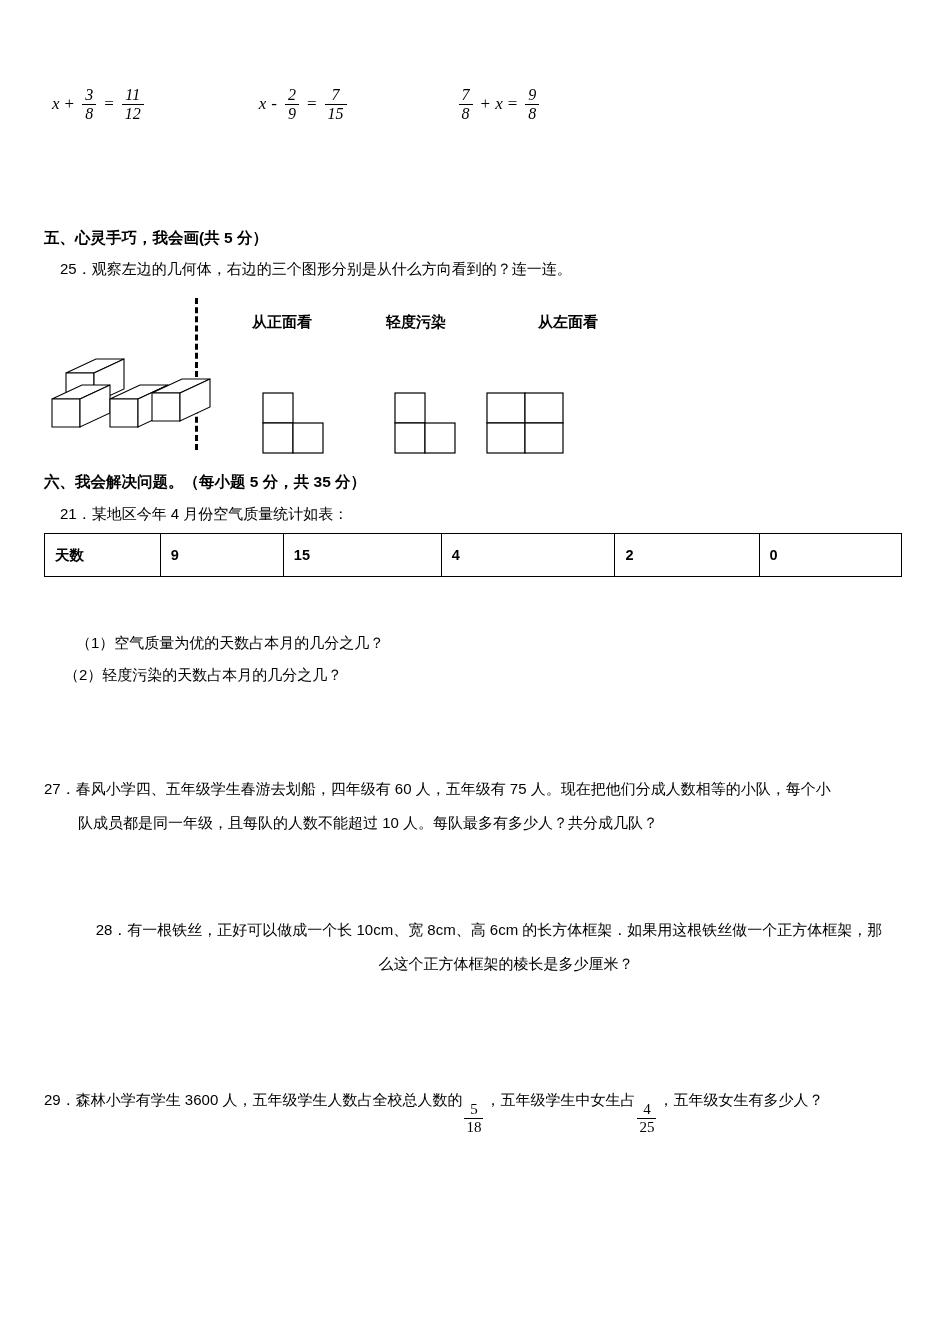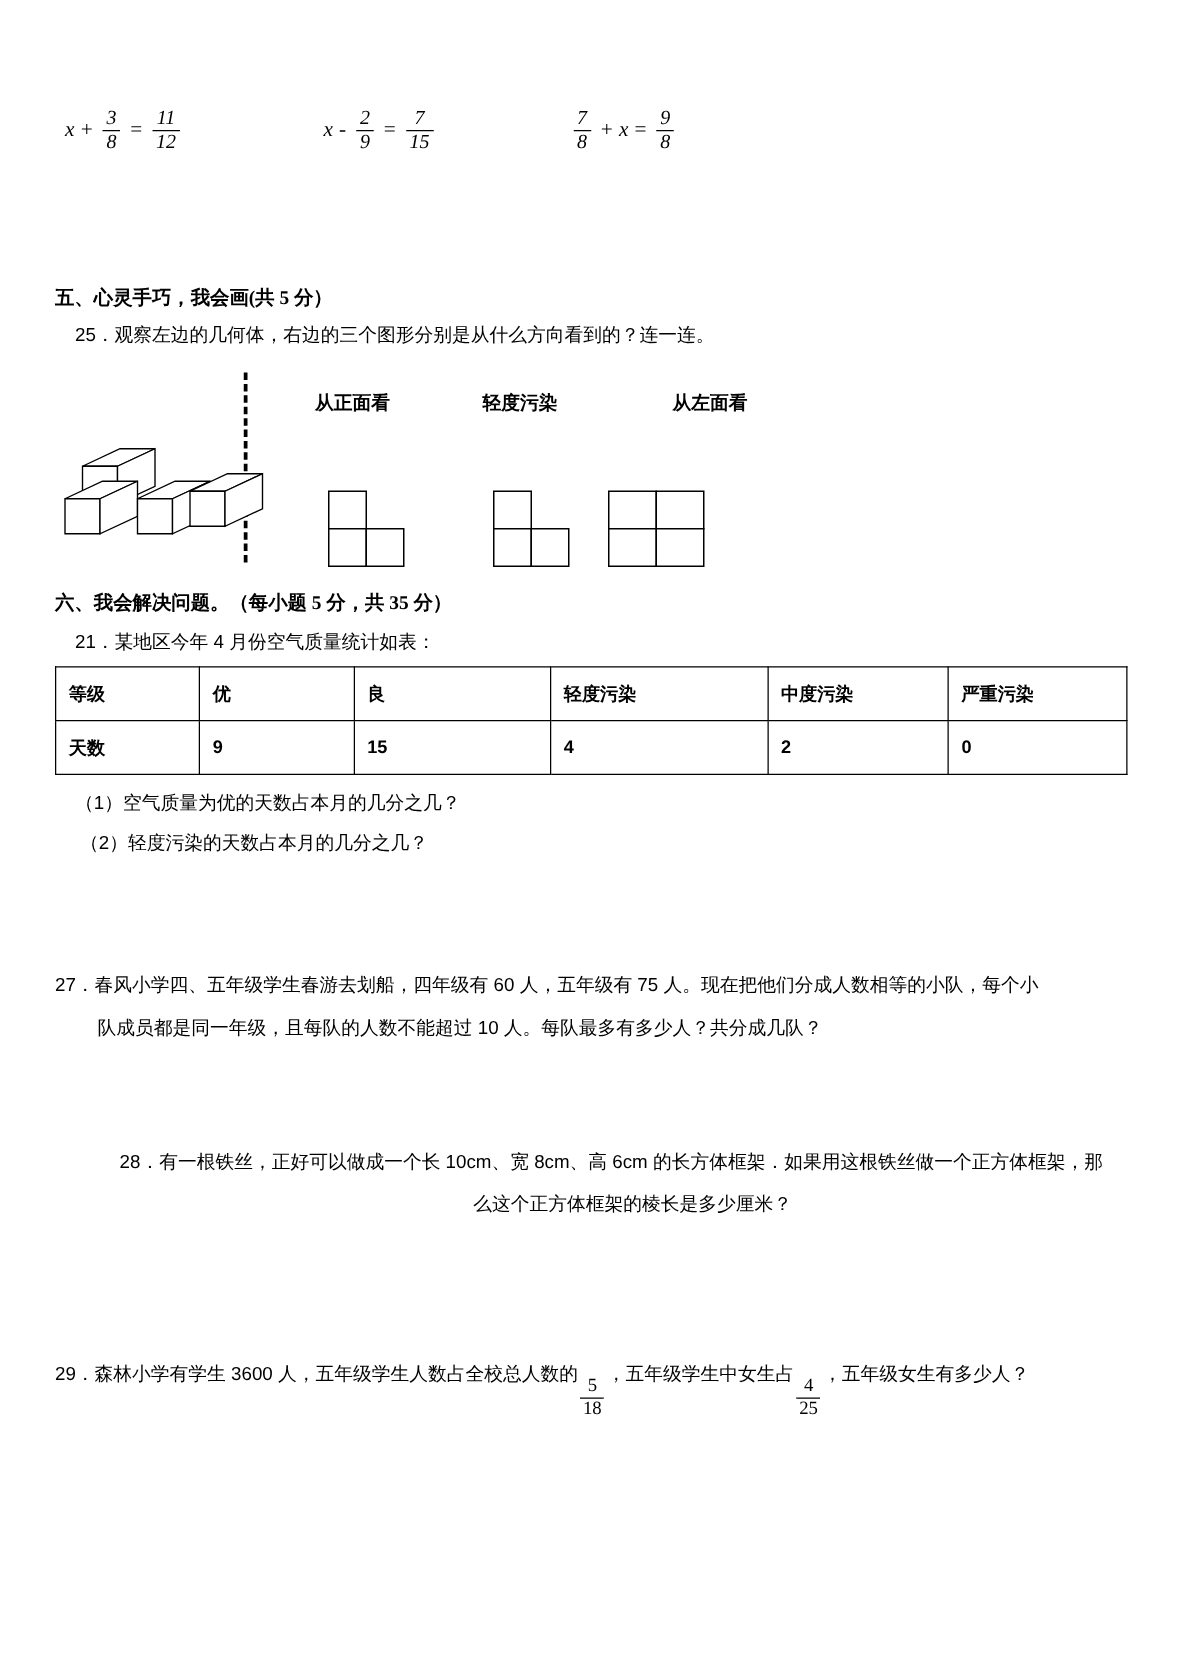--- a/index.html
+++ b/index.html
@@ -62,21 +62,21 @@
     border-top: 1.2px solid #000;
     padding: 0 3px;
     font-style: italic;
   }
   .eq-1 { margin-left: 0px; }
   .eq-2 { margin-left: 112px; }
   .eq-3 { margin-left: 106px; }
 
   
   .sec-head {
-    font-family: Liberation Serif, serif;
+    font-family: Liberation Sans, sans-serif;
     font-weight: bold;
     font-size: 15.5px;
   }
   .qtext {
     font-family: "Liberation Sans", sans-serif;
     font-size: 15px;
     line-height: 1.9;
     margin-left: 16px;
   }
   .qtext-serif {
@@ -139,21 +139,21 @@
     padding: 0 10px;
     font-weight: bold;
   }
   table.stat td.c0 { width: 110px; }
   table.stat td.c1 { width: 120px; }
   table.stat td.c2 { width: 160px; }
   table.stat td.c3 { width: 180px; }
   table.stat td.c4 { width: 145px; }
   table.stat td.c5 { width: 143px; }
 
-  #q26a { position: absolute; top: 629px; left: 44px; }
+  #q26a { position: absolute; top: 629px; left: 60px; }
   #q26b { position: absolute; top: 661px; left: 48px; }
 
   #q27 { position: absolute; top: 774px; left: 44px; width: 862px; }
   #q28 { position: absolute; top: 915px; left: 56px; width: 866px; text-align: center; }
   #q29 { position: absolute; top: 1085px; left: 44px; width: 880px; }
 
   .inline-frac {
     display: inline-flex;
     flex-direction: column;
     align-items: center;
@@ -273,28 +273,20 @@
         <rect x="39" y="31" width="38" height="30"></rect>
       </g>
     </svg>
   </div>
 
   <div id="sec6-title" class="sec-head">六、我会解决问题。（每小题 5 分，共 35 分）</div>
   <div id="q26" class="qtext">21．某地区今年 4 月份空气质量统计如表：</div>
 
   <table class="stat">
     <tbody>
-      <tr>
-        <td class="c0">等级</td>
-        <td class="c1">优</td>
-        <td class="c2">良</td>
-        <td class="c3">轻度污染</td>
-        <td class="c4">中度污染</td>
-        <td class="c5">严重污染</td>
-      </tr>
       <tr>
         <td class="c0">天数</td>
         <td class="c1">9</td>
         <td class="c2">15</td>
         <td class="c3">4</td>
         <td class="c4">2</td>
         <td class="c5">0</td>
       </tr>
     </tbody>
   </table>

